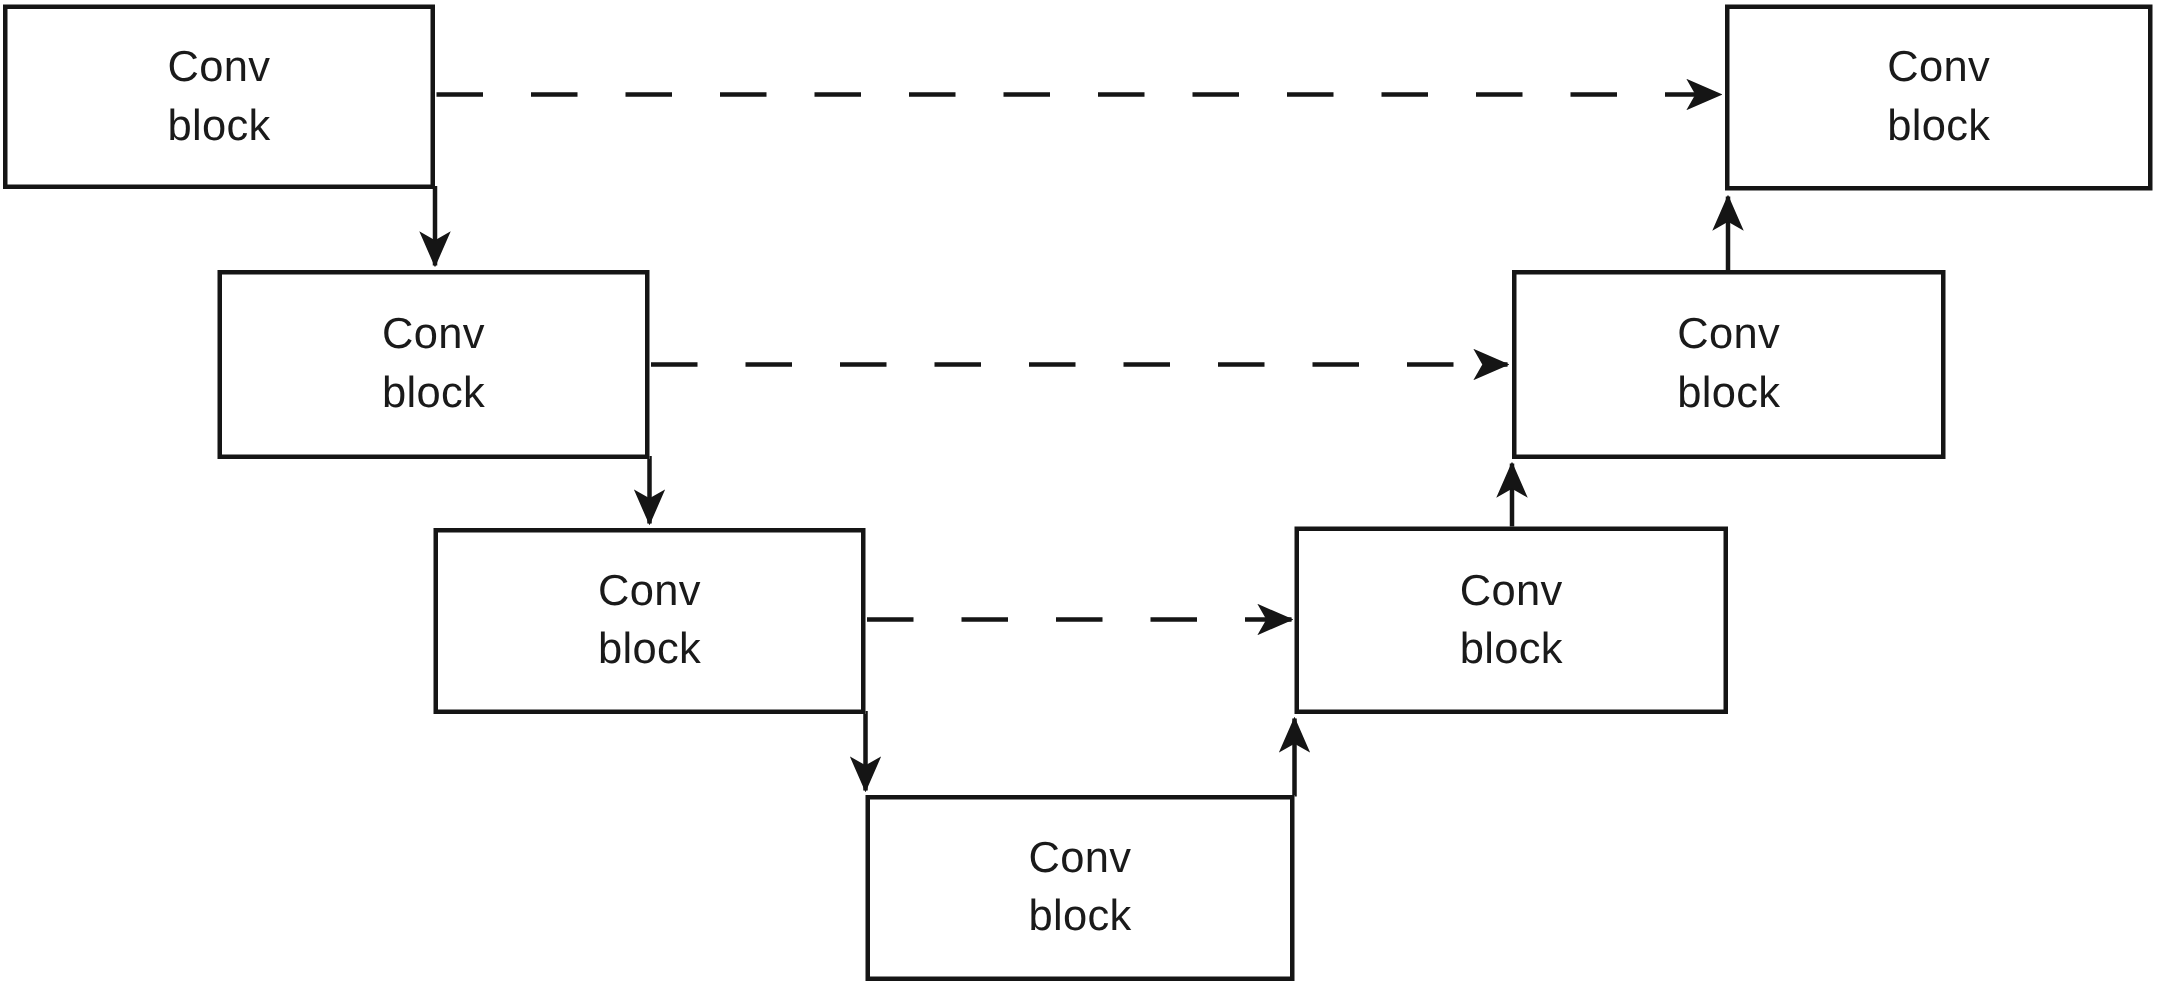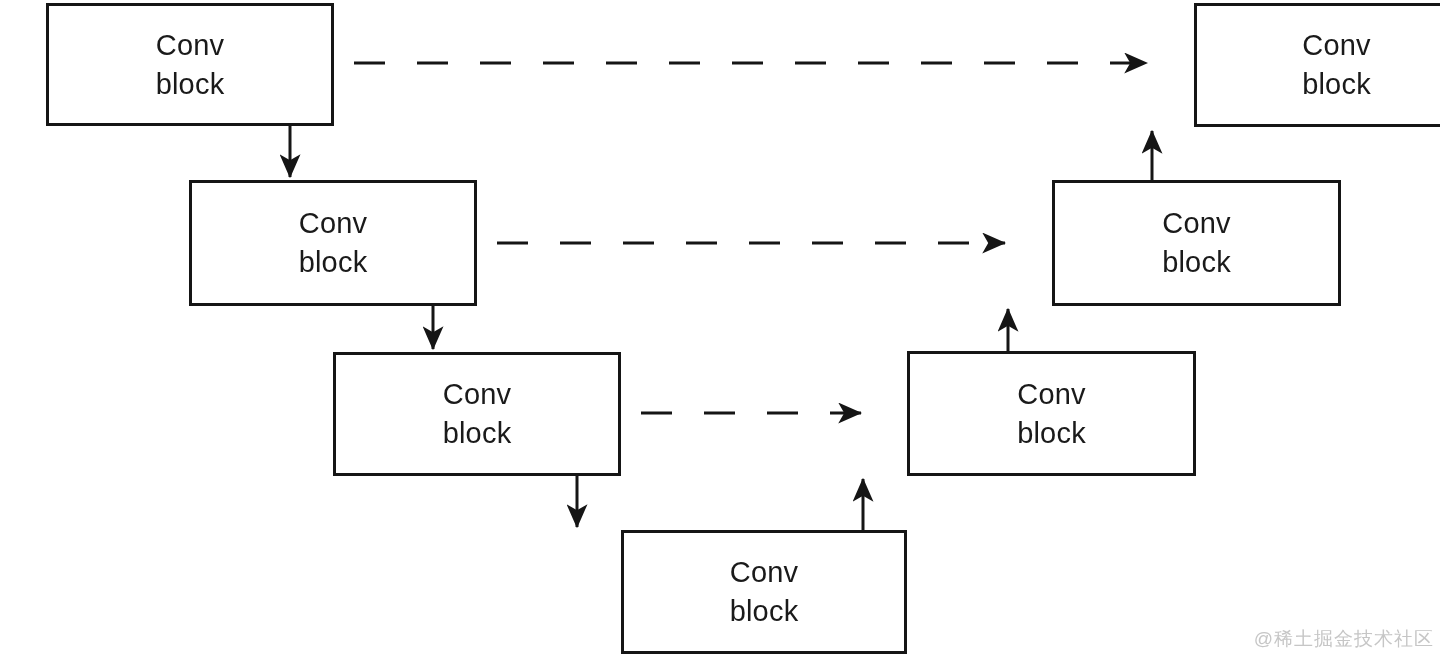--- a/index.html
+++ b/index.html
@@ -24,21 +24,20 @@
     pointer-events: none;
   }
   .conv-box {
     position: absolute;
     box-sizing: border-box;
     border: 3px solid #151515;
     background: #ffffff;
     display: flex;
     align-items: center;
     justify-content: center;
-    margin-left: 44px;
   }
   .conv-box .box-label {
     font-size: 29px;
     line-height: 39px;
     color: #1a1a1a;
     text-align: center;
     white-space: pre-line;
     letter-spacing: 0.2px;
   }
   
@@ -112,15 +111,14 @@
   <div class="conv-box b-dec2">
     <span class="box-label">Conv
 block</span>
   </div>
 
   <div class="conv-box b-dec1">
     <span class="box-label">Conv
 block</span>
   </div>
 
-  <div class="watermark">@稀土掘金技术社区</div>
 
 </div>
 
 </body></html>

